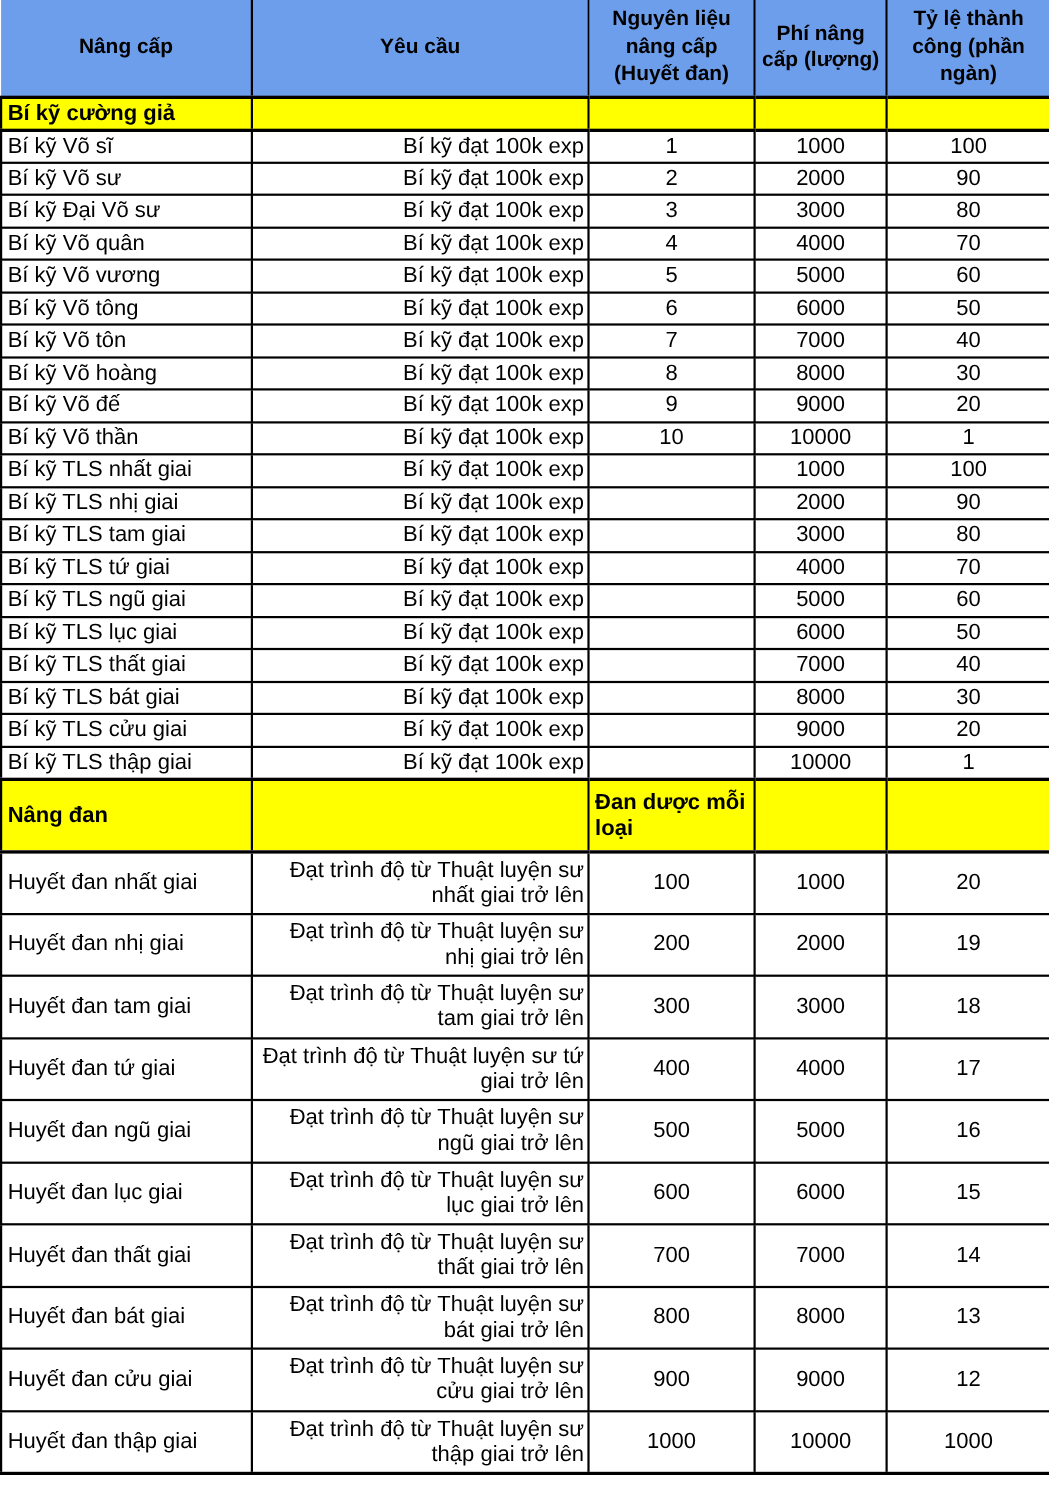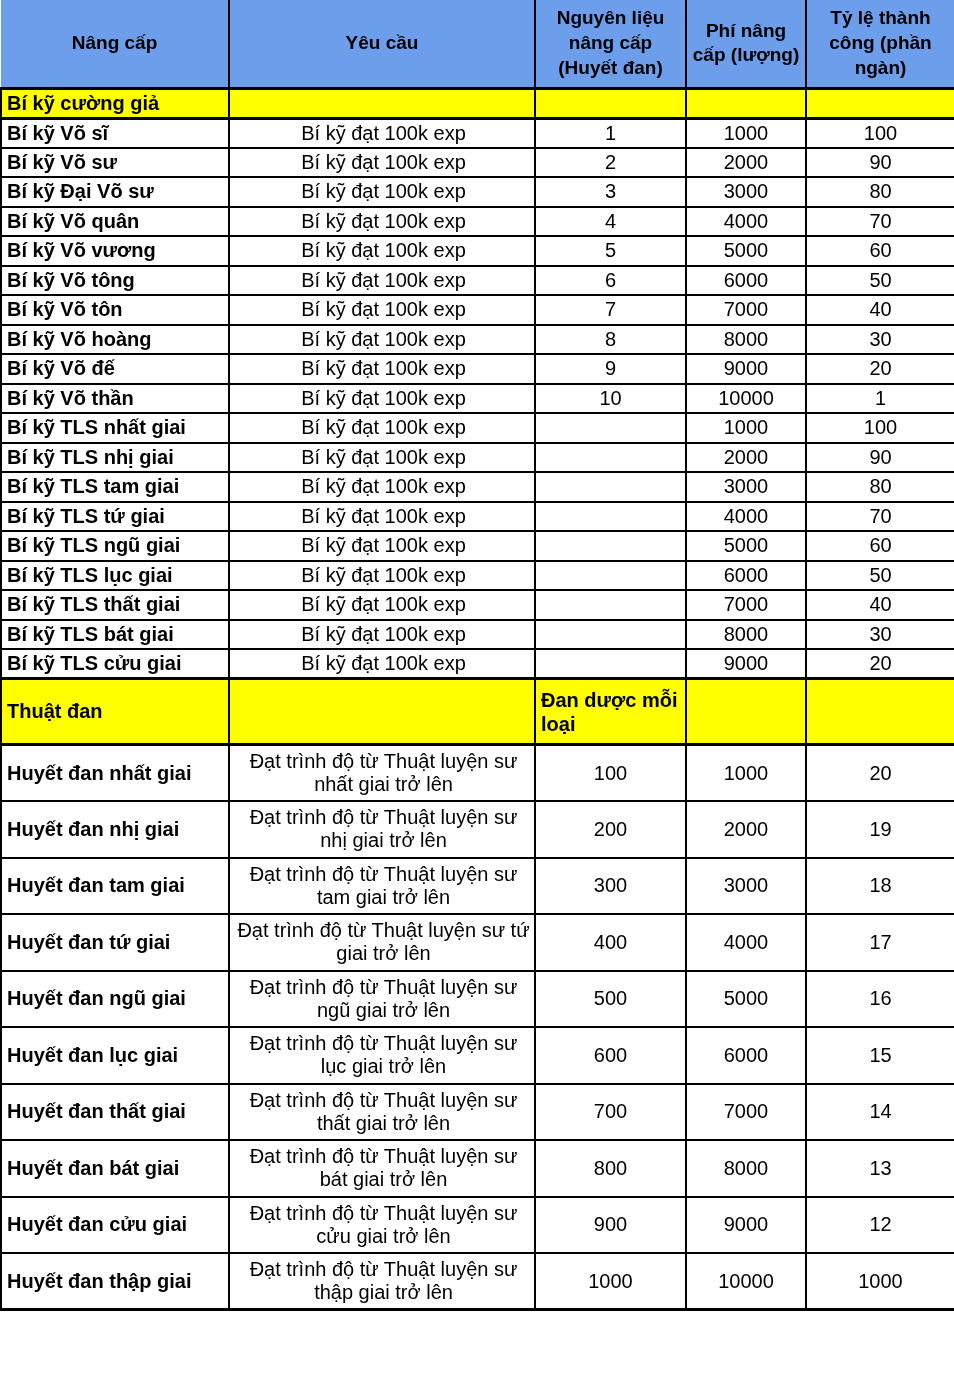--- a/index.html
+++ b/index.html
@@ -17,22 +17,22 @@
   thead th{background:var(--header-bg);font-weight:bold;text-align:center;
            border-top:none;font-size:19px;line-height:1.3;padding:0 2px;}
   thead th:first-child{border-left:none;text-align:center;}
   thead tr{height:88px;}
   tbody tr{height:29.5px;padding-left:39px;}
   tr.section{height:30px;}
   tr.section td{background:var(--section-bg);font-weight:bold;
                 border-top-width:3px;border-bottom-width:3px;}
   tr.section.tall-section{height:66px;}
   tr.tall{height:56.5px;border-radius:11px;}
-  td.name{text-align:left;white-space:nowrap;font-weight:bold;}
-  td.req{text-align:center;line-height:1.15;padding:0 3px 0 6px;margin-left:12px;}
+  td.name{text-align:left;white-space:nowrap;}
+  td.req{text-align:right;line-height:1.15;padding:0 3px 0 6px;margin-left:12px;}
   td.num{text-align:center;}
   td.mat-head{font-weight:bold;line-height:1.2;}
 </style>
 </head>
 <body>
 
 <table>
   <colgroup>
     <col style="width:228px">
     <col style="width:306px">
@@ -183,22 +183,29 @@
         <td class="num">8000</td>
         <td class="num">30</td>
       </tr>
       <tr>
         <td class="name">Bí kỹ TLS cửu giai</td>
         <td class="req">Bí kỹ đạt 100k exp</td>
         <td class="num"></td>
         <td class="num">9000</td>
         <td class="num">20</td>
       </tr>
+      <tr>
+        <td class="name">Bí kỹ TLS thập giai</td>
+        <td class="req">Bí kỹ đạt 100k exp</td>
+        <td class="num"></td>
+        <td class="num">10000</td>
+        <td class="num">1</td>
+      </tr>
       <tr class="section tall-section">
-        <td class="name">Thuật đan</td>
+        <td class="name">Nâng đan</td>
         <td class="req"></td>
         <td class="mat-head">Đan dược mỗi loại</td>
         <td class="num"></td>
         <td class="num"></td>
       </tr>
       <tr class="tall">
         <td class="name">Huyết đan nhất giai</td>
         <td class="req">Đạt trình độ từ Thuật luyện sư nhất giai trở lên</td>
         <td class="num">100</td>
         <td class="num">1000</td>

